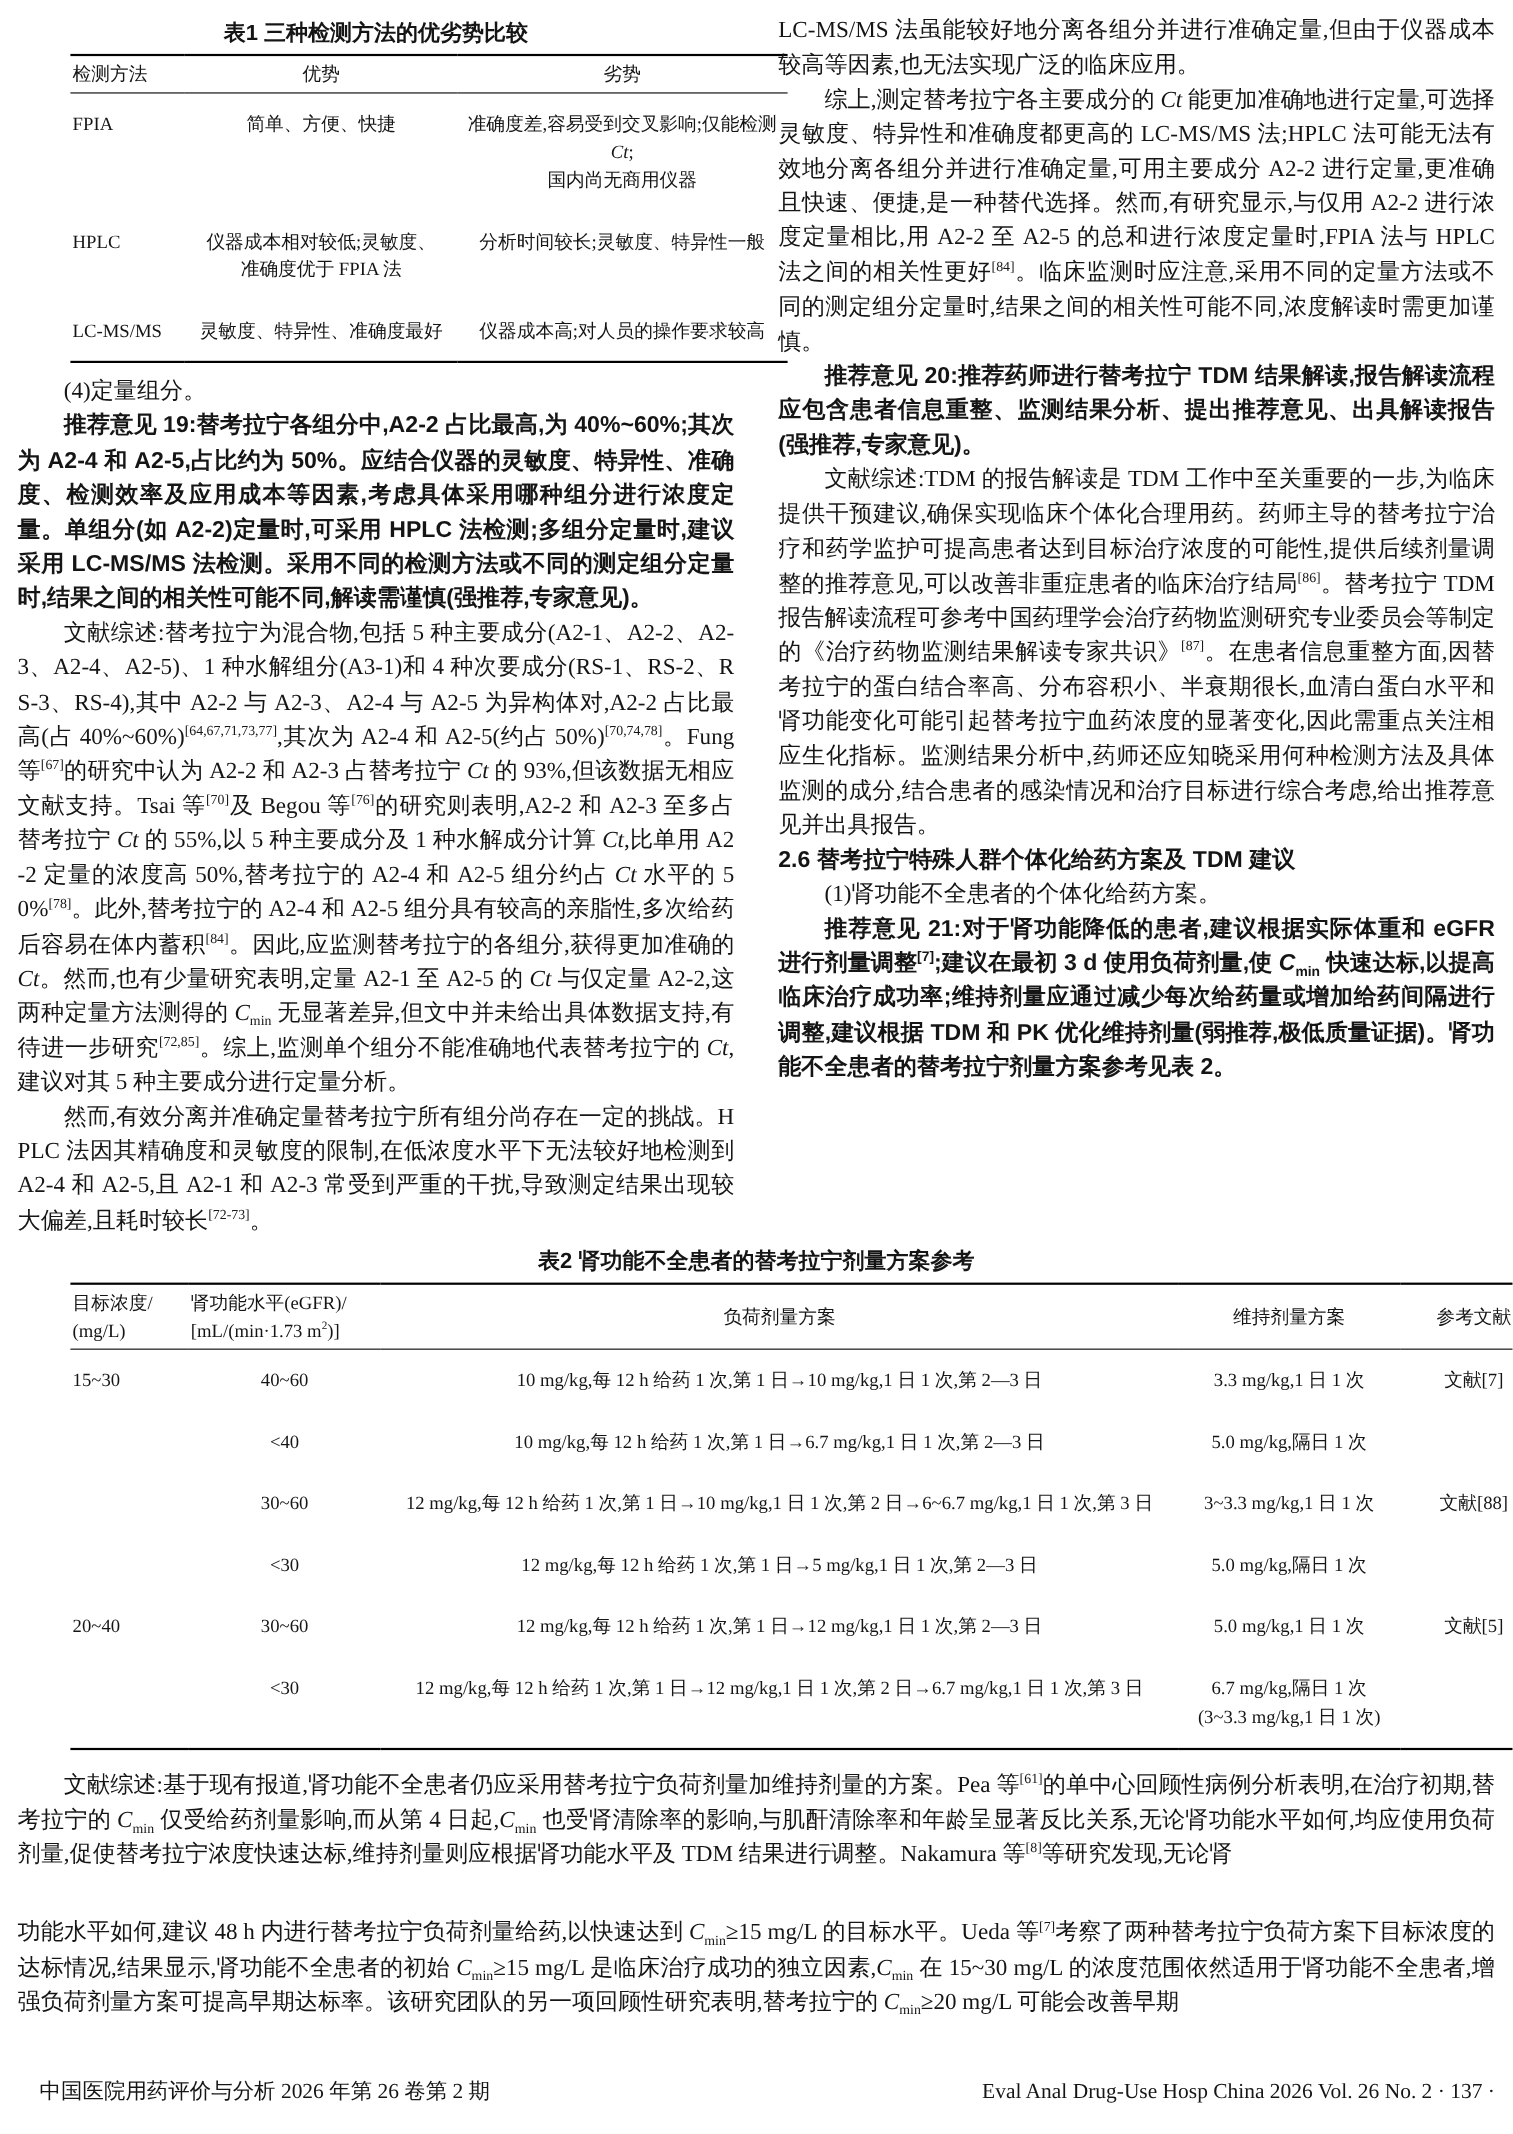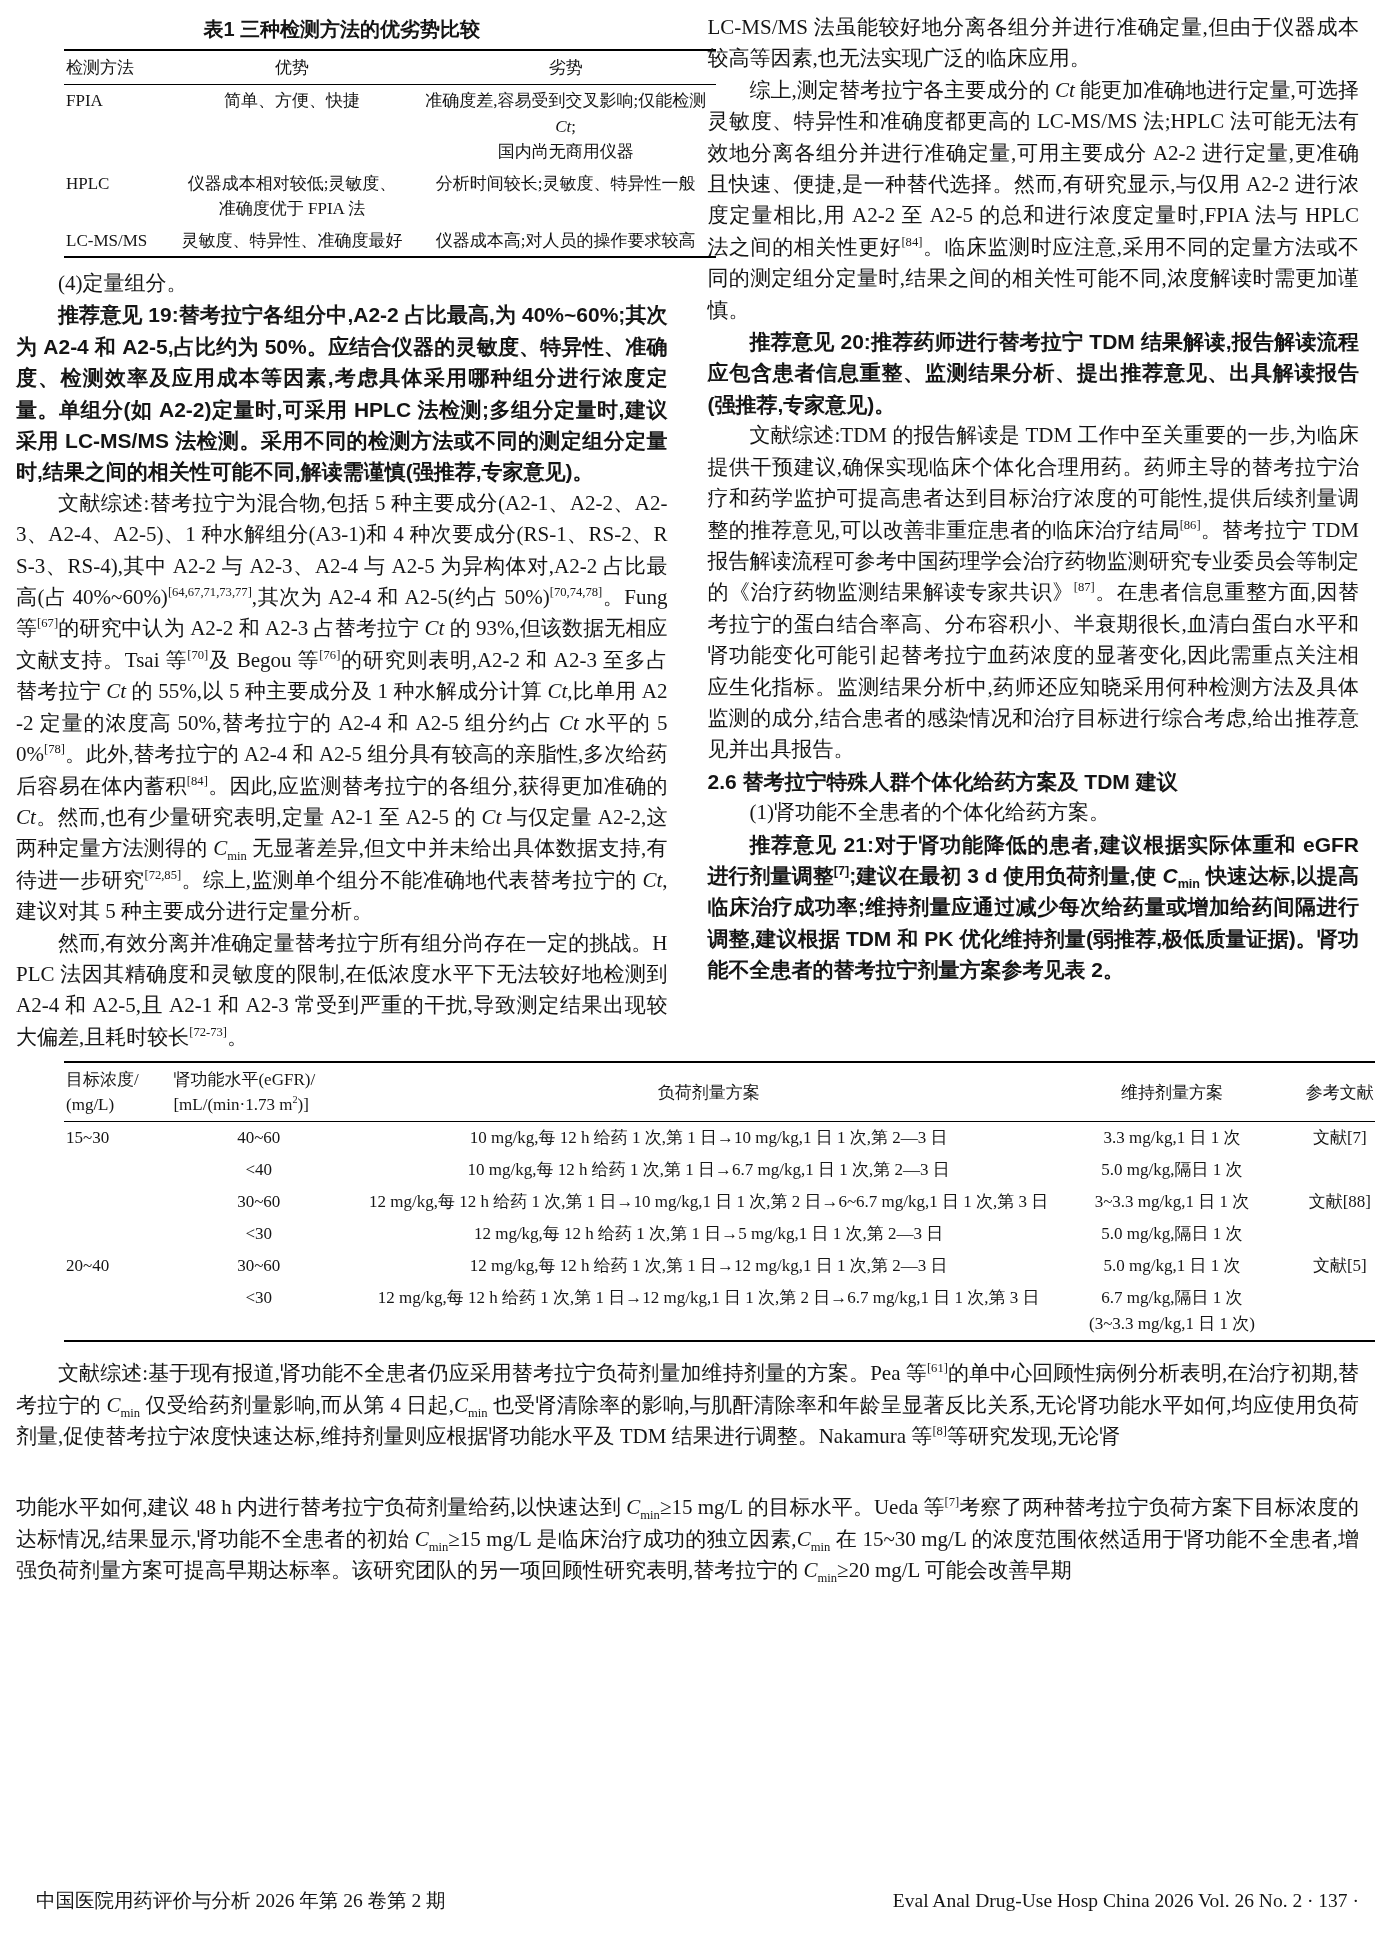--- a/index.html
+++ b/index.html
@@ -35,21 +35,21 @@
     border-top:2.5px solid #000; border-bottom:2.5px solid #000;
     font-size:17px;
     margin-left:48px;
   }
   table.tbl th {
     font-weight:400; border-bottom:1.2px solid #000;
     padding:4px 2px; line-height:25px; text-align:center; vertical-align:middle;
     white-space:pre-line;
   }
   table.tbl td {
-    padding:3px 2px; line-height:25.5px; text-align:center; vertical-align:top;
+    padding:15px 2px; line-height:25.5px; text-align:center; vertical-align:top;
     white-space:pre-line;
   }
   .al { text-align:left !important; }
   .t1 { margin-bottom:10px; }
 
   .t2-section { margin-top:8px; }
   table.tbl2 td { line-height:26px; }
 
   .bottom { margin-top:16px;flex-direction:column; }
 
@@ -136,20 +136,21 @@
 
           <p class="para">(1)肾功能不全患者的个体化给药方案。</p>
 
           <p class="para bold">推荐意见 21:对于肾功能降低的患者,建议根据实际体重和 eGFR 进行剂量调整<sup>[7]</sup>;建议在最初 3 d 使用负荷剂量,使 <span class="it">C</span><sub>min</sub> 快速达标,以提高临床治疗成功率;维持剂量应通过减少每次给药量或增加给药间隔进行调整,建议根据 TDM 和 PK 优化维持剂量(弱推荐,极低质量证据)。肾功能不全患者的替考拉宁剂量方案参考见表 2。</p>
         </div>
     </div>
 
   </div>
 
   <section class="t2-section">
+    <div class="tbl-title">表2  肾功能不全患者的替考拉宁剂量方案参考</div>
     <table class="tbl tbl2">
       <colgroup>
         <col style="width:8%">
           <col style="width:13%">
           <col style="width:54%">
           <col style="width:15%">
           <col style="width:10%">
       </colgroup>
       <thead>
         <tr>

